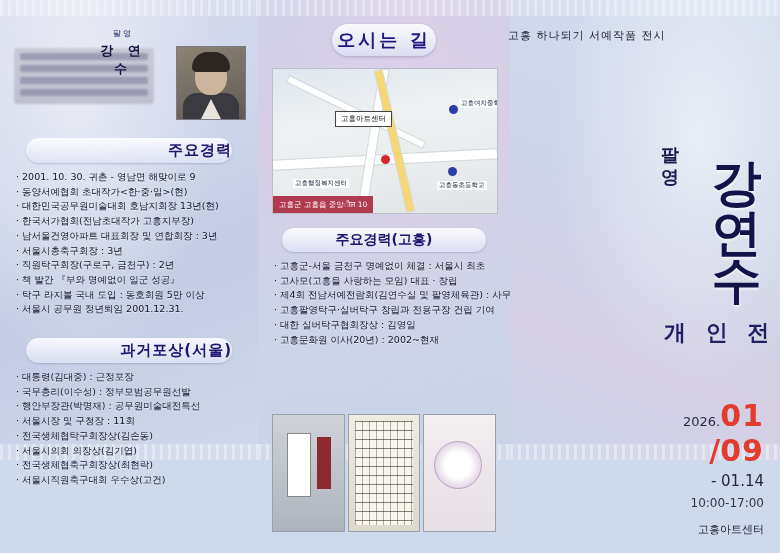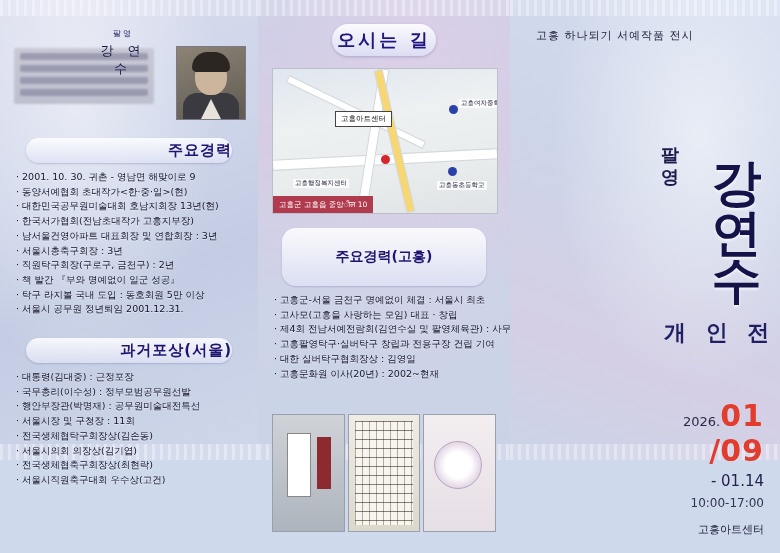--- a/index.html
+++ b/index.html
@@ -43,21 +43,21 @@
       radial-gradient(ellipse at 70% 30%, rgba(255,255,255,.55), rgba(255,255,255,0) 55%),
       linear-gradient(200deg,#d3dcee 0%,#cdd5e9 40%,#d5cfe5 75%,#cbd4e8 100%);
   }
   .edge{position:absolute;left:0;right:0;height:16px;background:
      repeating-linear-gradient(90deg, rgba(255,255,255,.45) 0 3px, rgba(255,255,255,.15) 3px 8px);}
   .edge.top{top:0}.edge.bottom{bottom:0}
 
   
   .name-head{position:absolute;left:88px;top:28px;width:70px;text-align:center;}
   .name-sub{font-size:8px;color:#2b2b6b;letter-spacing:2px;}
-  .name-main{font-size:13px;color:#141442;font-weight:normal;letter-spacing:5px;margin-top:3px;}
+  .name-main{font-size:13px;color:#141442;font-weight:bold;letter-spacing:5px;margin-top:3px;}
   .redacted{position:absolute;left:14px;top:48px;width:140px;height:56px;
     background:linear-gradient(180deg,#c9c9d6,#bfc0cf);filter:blur(1.2px);border-radius:2px;}
   .redacted i{display:block;height:7px;margin:5px 6px;background:rgba(120,120,150,.55);border-radius:2px;}
   .photo{position:absolute;left:176px;top:46px;width:68px;height:72px;
     background:linear-gradient(160deg,#8d8376,#5f5a52);border:1px solid #7a7a86;overflow:hidden;}
   .photo .head{position:absolute;left:18px;top:10px;width:32px;height:38px;border-radius:50% 50% 45% 45%;
     background:#cbb59c;}
   .photo .hair{position:absolute;left:15px;top:5px;width:38px;height:20px;border-radius:20px 20px 6px 6px;background:#2b2622;}
   .photo .body{position:absolute;left:6px;bottom:0;width:56px;height:26px;border-radius:14px 14px 0 0;background:#3b3a40;}
   .photo .shirt{position:absolute;left:24px;bottom:0;width:20px;height:20px;background:#e8e4dc;
@@ -106,40 +106,40 @@
     font-size:7.5px;color:#111;padding:2px 5px;white-space:nowrap;
   }
   .addr{
     position:absolute;left:0;bottom:0;background:#b03a4e;color:#fff;font-size:7.5px;
     padding:3px 6px;white-space:nowrap;
   }
   .mid-sec{position:absolute;left:0;right:0;top:228px;}
   .mid-title2{
     text-align:center;color:#1f1470;font-weight:bold;font-size:14px;
     background:linear-gradient(180deg,rgba(255,255,255,.88),rgba(222,226,245,.78));
-    border-radius:14px;padding:20px 0;margin:0 24px 7px 24px;box-shadow:0 1px 2px rgba(80,80,130,.25);
+    border-radius:14px;padding:3px 0;margin:0 24px 7px 24px;box-shadow:0 1px 2px rgba(80,80,130,.25);
   }
   .photos{
     position:absolute;left:14px;top:414px;width:224px;height:118px;display:flex;gap:3px;
   }
   .ph{flex:1;border:1px solid #9aa0ab;position:relative;overflow:hidden;}
   .ph1{background:linear-gradient(180deg,#cfd3d8,#aeb4bd);}
   .ph1 .frame{position:absolute;left:14px;top:18px;width:22px;height:62px;background:#fff;border:1px solid #888;}
   .ph1 .frame2{position:absolute;left:44px;top:22px;width:14px;height:52px;background:#8d2a2f;}
   .ph2{background:linear-gradient(180deg,#efece3,#ddd8cc);}
   .ph2 .cal{position:absolute;inset:6px;background:#f7f5ee;
      background-image:repeating-linear-gradient(180deg, rgba(40,30,20,.55) 0 1px, rgba(0,0,0,0) 1px 9px),
                       repeating-linear-gradient(90deg, rgba(40,30,20,.35) 0 1px, rgba(0,0,0,0) 1px 7px);}
   .ph3{background:linear-gradient(180deg,#f3eef0,#e6dfe6);}
   .ph3 .fan{position:absolute;left:10px;top:26px;width:46px;height:46px;border-radius:50%;
      background:radial-gradient(circle at 50% 50%, #fff 40%, #e4d6e6 70%, #cdb9d2 100%);border:1px solid #b9a7c0;}
   .ph3 .ttl{position:absolute;left:8px;top:8px;font-size:6px;color:#5a4a6a;}
 
   
-  .exhibit-label{position:absolute;left:536px;top:28px;font-size:11px;color:#20203c;letter-spacing:1px;}
+  .exhibit-label{position:absolute;left:508px;top:28px;font-size:11px;color:#20203c;letter-spacing:1px;}
   .big-name{
     position:absolute;left:690px;top:124px;width:72px;text-align:center;
     font-size:50px;font-weight:bold;color:#13134a;line-height:1.0;letter-spacing:0;
     writing-mode:vertical-rl;text-orientation:upright;
     text-shadow:0 2px 3px rgba(255,255,255,.7);
   }
   .big-pre{
     position:absolute;left:658px;top:134px;font-size:18px;color:#1a1a4d;font-weight:bold;
     writing-mode:vertical-rl;text-orientation:upright;letter-spacing:4px;
   }

